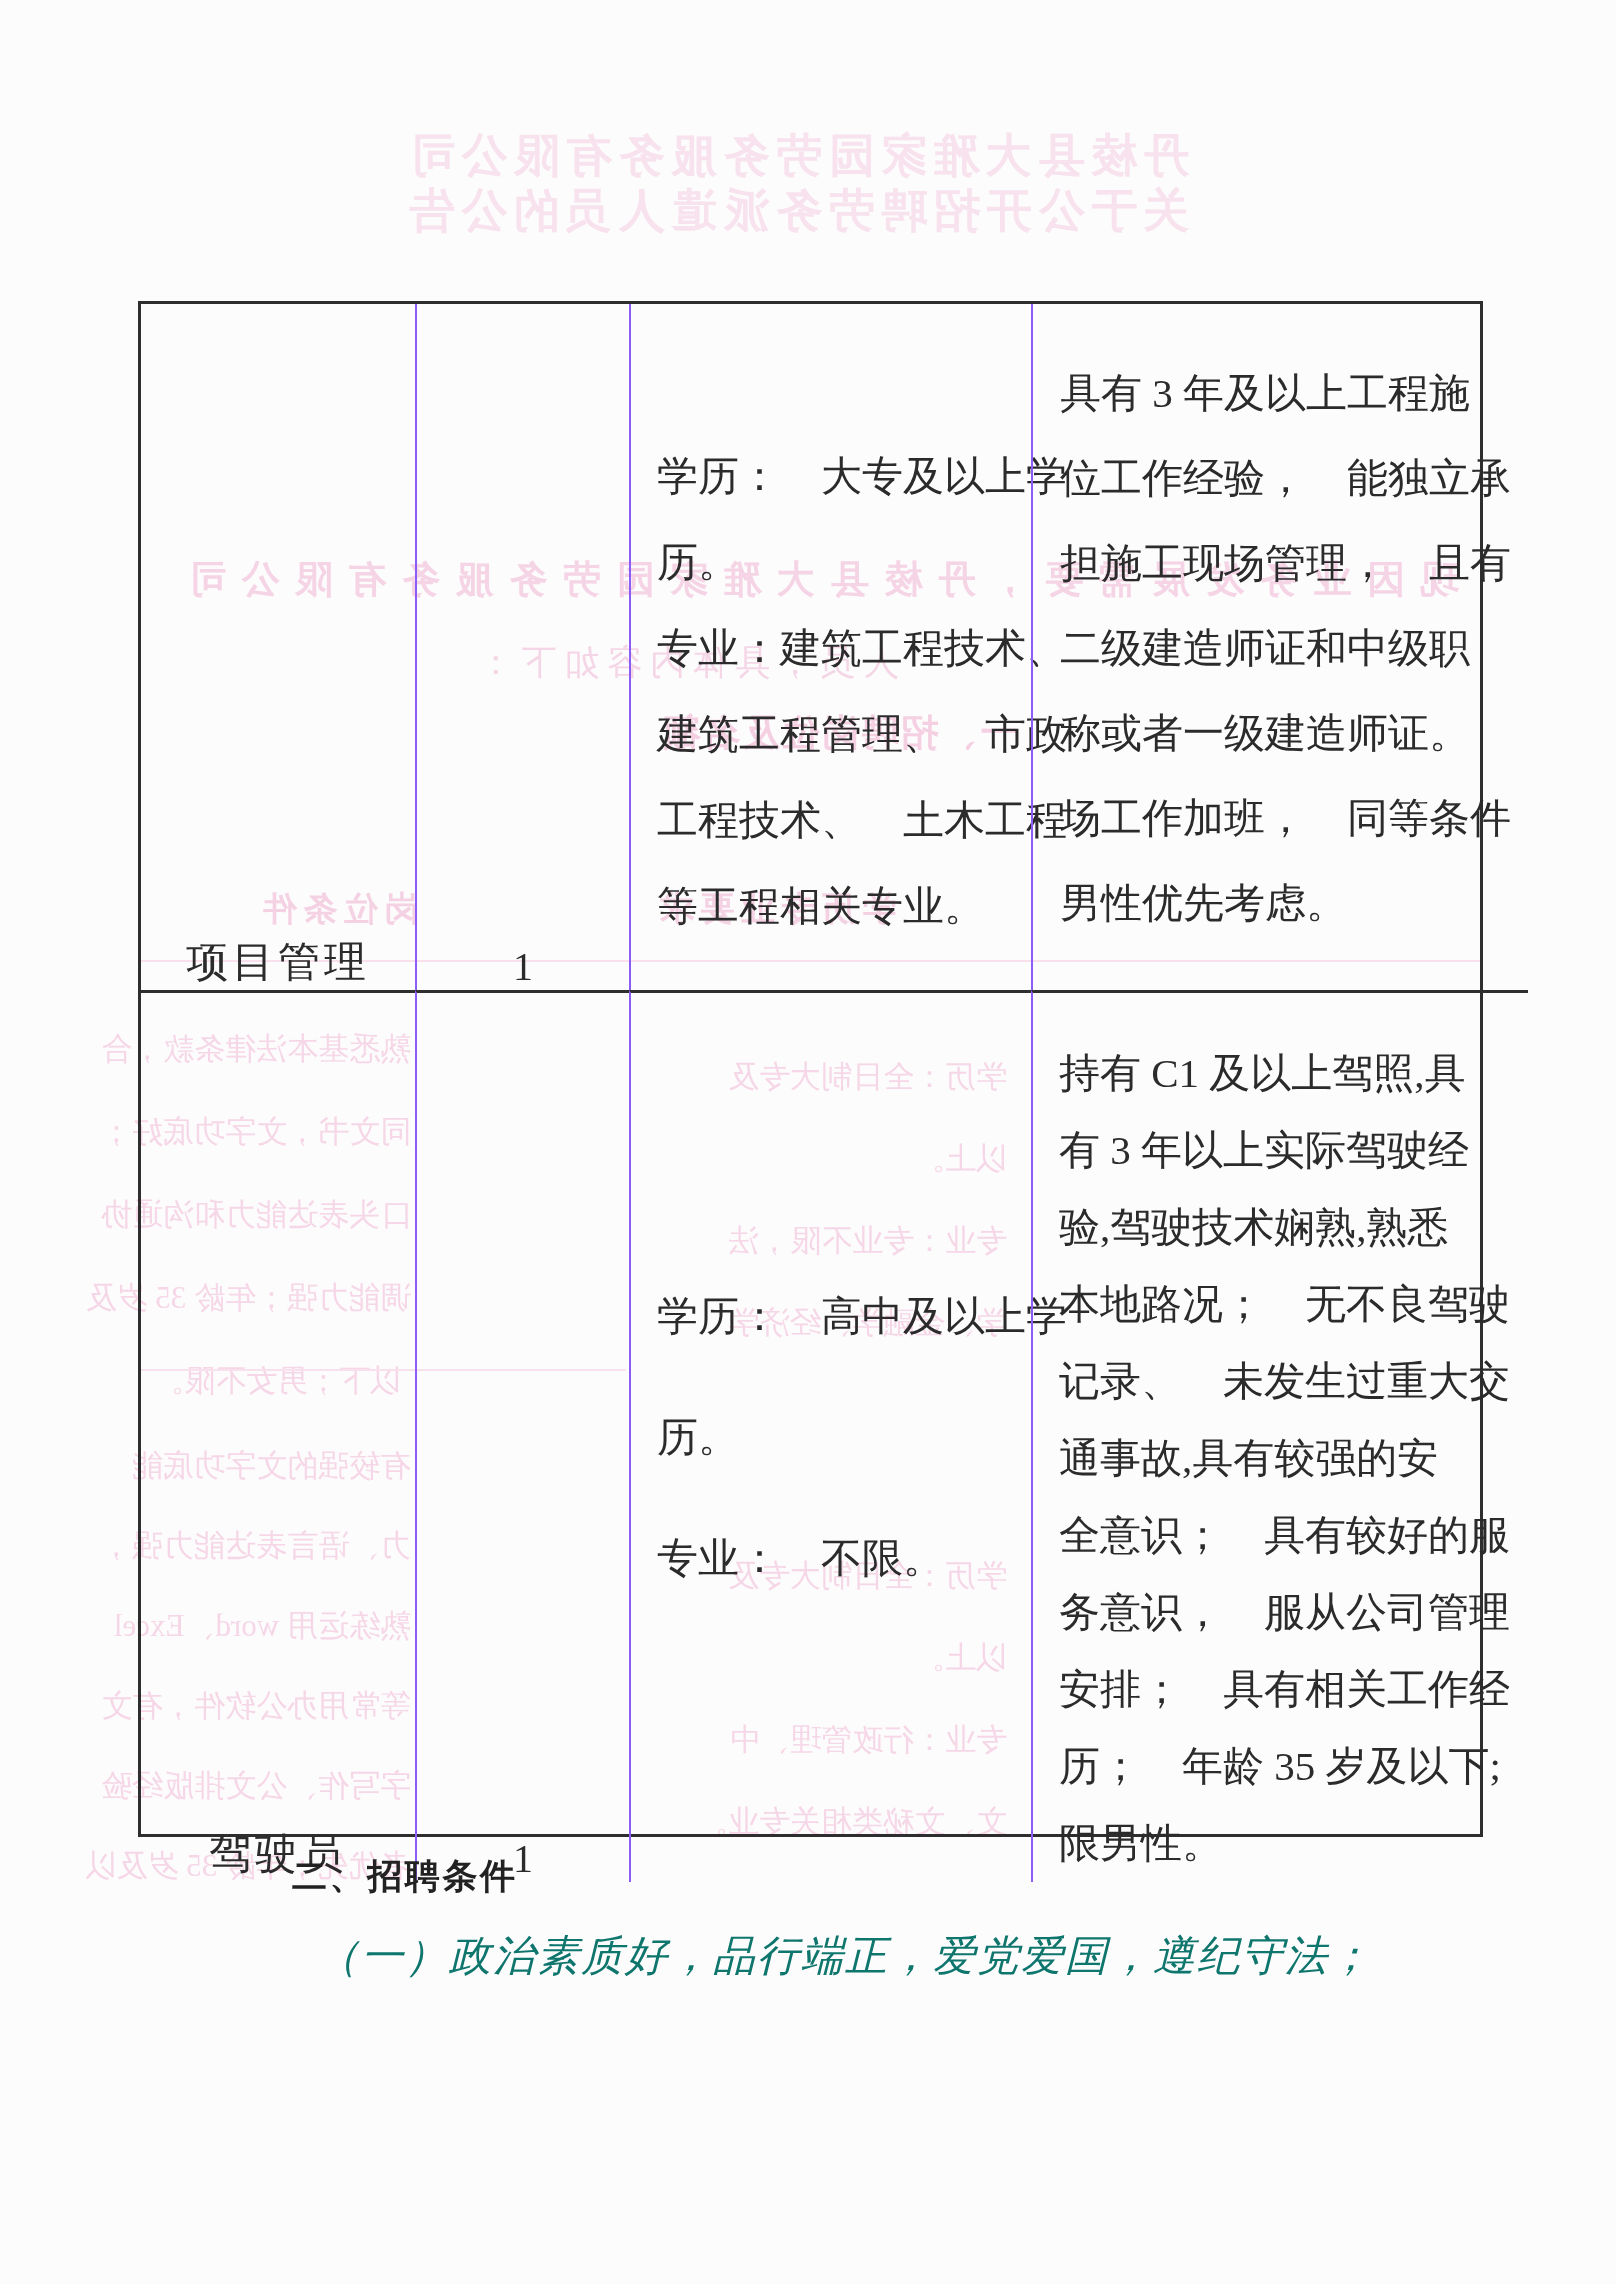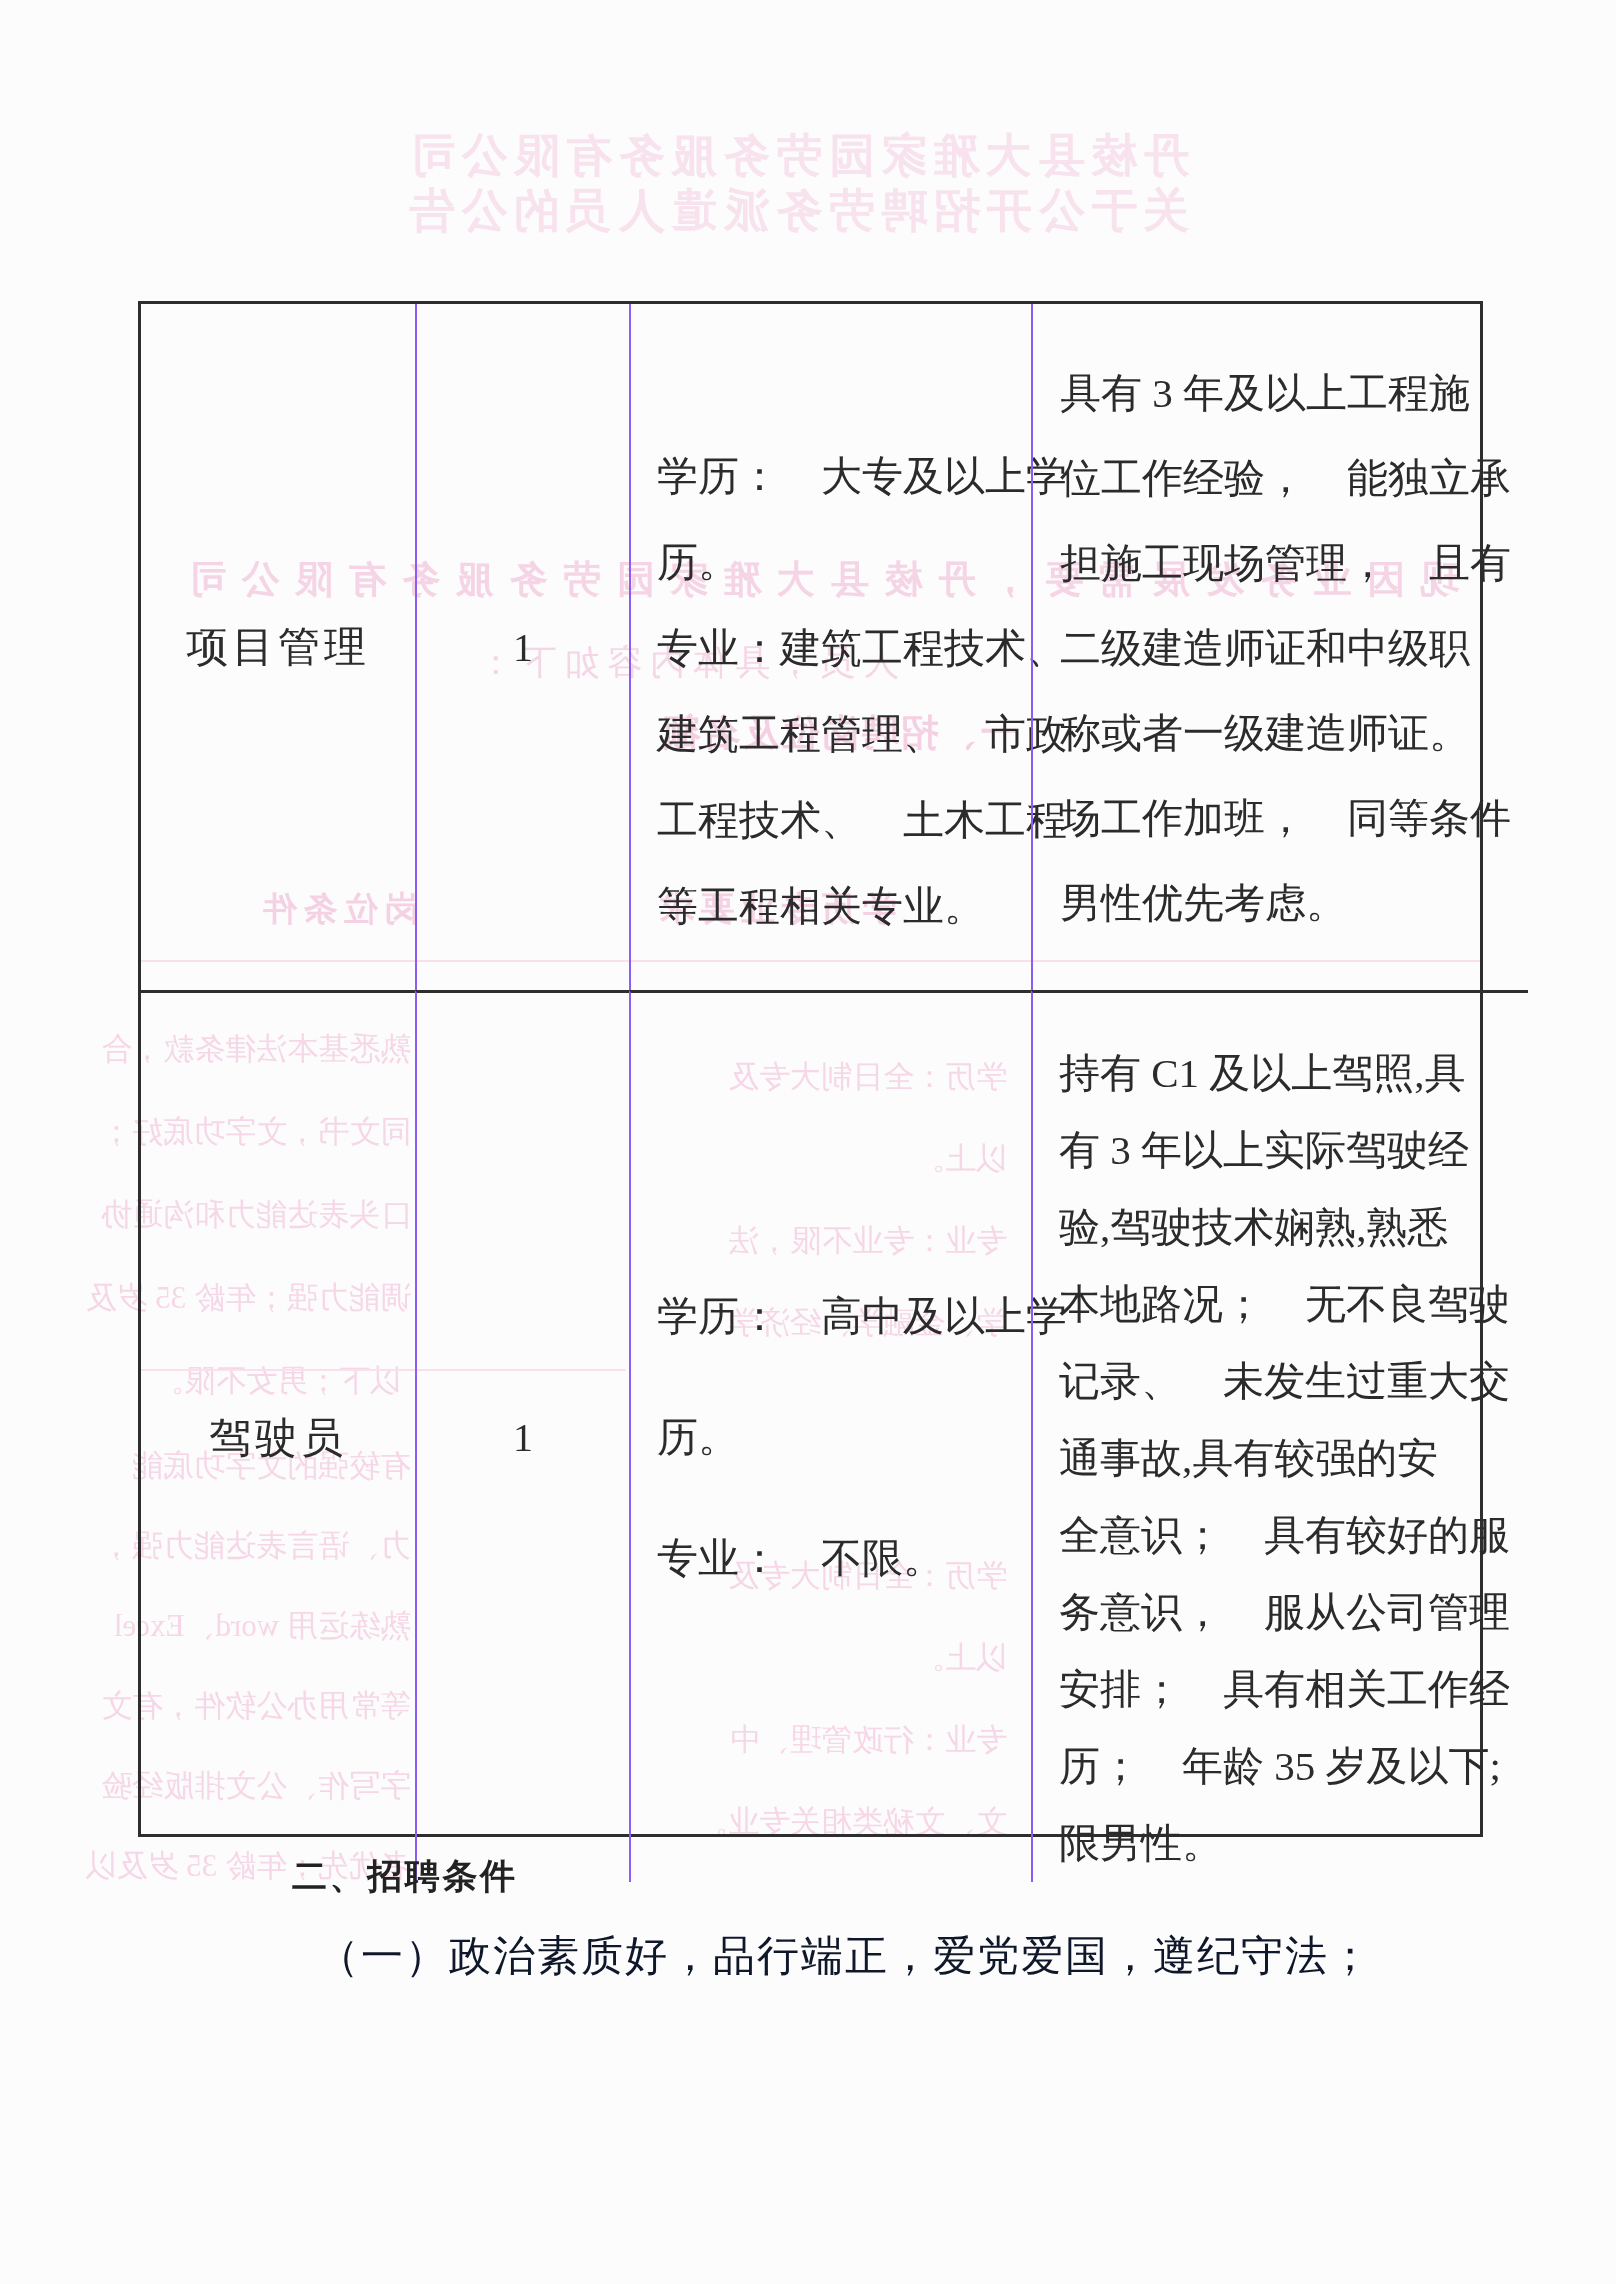--- a/index.html
+++ b/index.html
@@ -44,39 +44,39 @@
     width:1345px;height:1536px;
     box-sizing:border-box;
     border:3.3px solid #2e2e2e;
     display:grid;
     grid-template-columns:274px 214px 402px 1fr;
     grid-template-rows:686px 1fr;
   }
   .cell{box-sizing:border-box;position:relative;}
   .bl{border-left:2px solid #8b5cf6;}
   .bt{border-top:3.9px solid #2e2e2e;}
-  .cell-center{display:flex;align-items:center;justify-content:center;}
+  .cell-center{display:flex;align-items:flex-end;justify-content:center;}
   .pos-label{font-size:42px;letter-spacing:3.9px;}
   .count-label{font-size:40px;}
   .txt{font-size:41px;}
   .edu-r1{padding:129px 17px 0 26px;line-height:86px;}
   .cond-r1{padding:47px 17px 0 27px;line-height:85px;}
   .edu-r2{display:flex;flex-direction:column;justify-content:center;
           padding-left:26px;line-height:121px;}
   .cond-r2{padding:42px 14.3px 0 26px;line-height:77px;}
   .tl{white-space:nowrap;}
   
   .foot-heading{
     position:absolute;left:292px;top:1853px;
     font-family:"Liberation Sans","DejaVu Sans",sans-serif;
     font-weight:bold;font-size:35px;letter-spacing:2.6px;color:#222;
   }
   .foot-item{
     position:absolute;left:317px;top:1928px;
-    font-size:42px;letter-spacing:2px;color:#0f172a;
+    font-style:italic;font-size:42px;letter-spacing:2px;color:#0f766e;
     white-space:nowrap;
   }
 </style>
 </head>
 <body>
 
 <div class="page">
 
   <div class="bleed bleed-title" style="top:125px;">丹棱县大雅家园劳务服务有限公司</div>
   <div class="bleed bleed-title" style="top:180px;">关于公开招聘劳务派遣人员的公告</div>

